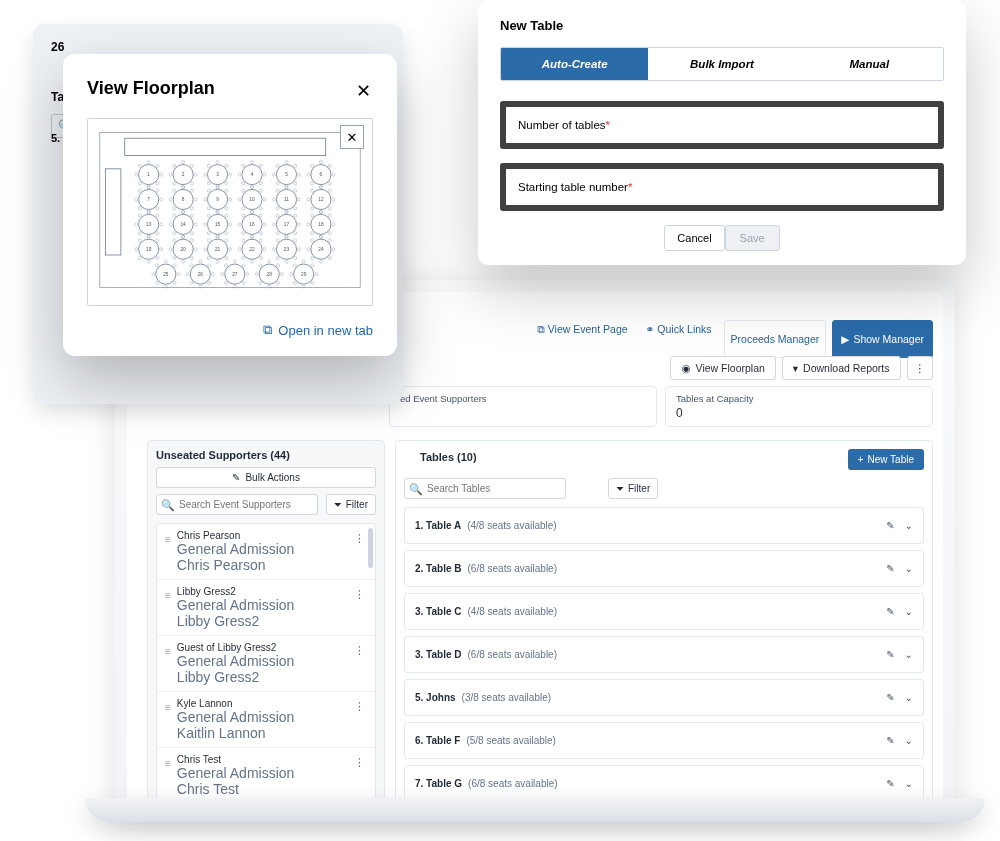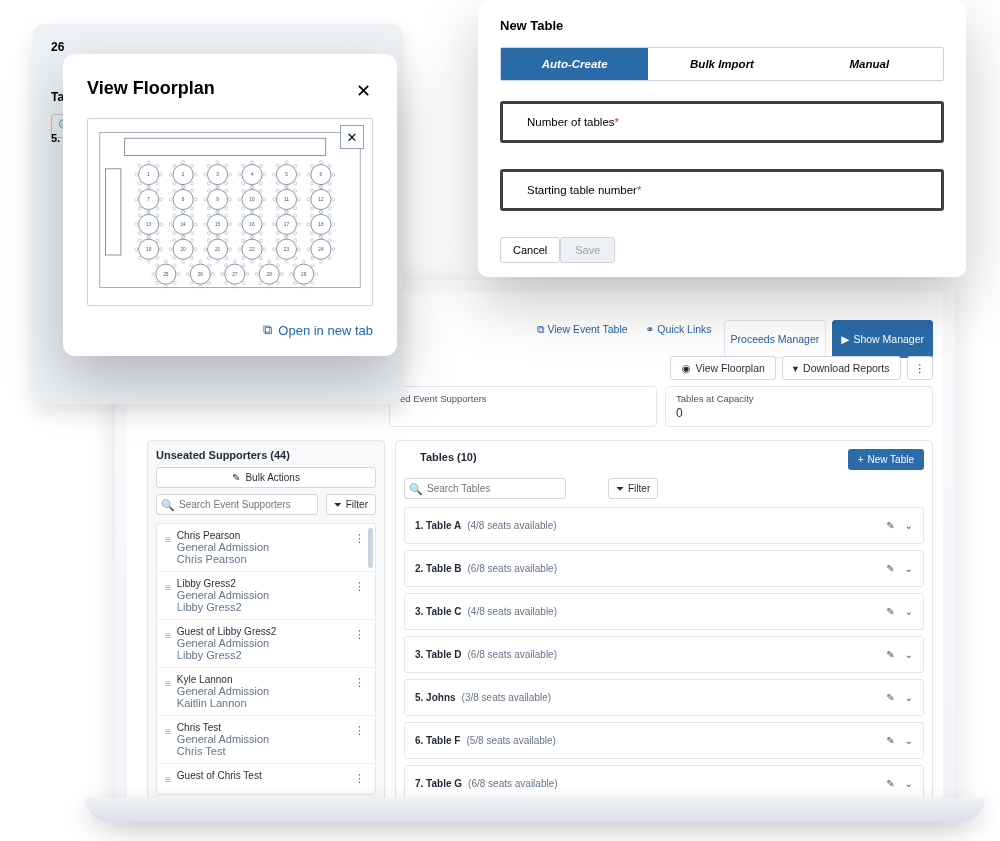--- a/index.html
+++ b/index.html
@@ -35,21 +35,21 @@
   .search-rel { position:relative; flex:1;}
   .search-rel .mag { position:absolute; left:5px; top:50%; transform:translateY(-50%); font-size:11px; color:#64748b;}
   .filter-btn { border:1px solid #d0d7de; background:#fff; border-radius:3px; padding:3px 7px; font-size:10px; display:flex; align-items:center; gap:4px; cursor:pointer;}
   
   .supporters { background:#fff; border:1px solid #e2e8f0; border-radius:3px; max-height:280px; overflow:hidden; position:relative;}
   .scroll-thumb { position:absolute; right:2px; top:4px; width:5px; height:40px; background:#cbd5e1; border-radius:3px;}
   .sup-item { border-bottom:1px solid #eef2f6; padding:6px 8px; display:flex; gap:6px; align-items:flex-start;}
   .drag-h { color:#94a3b8; font-size:10px; margin-top:4px; cursor:grab;}
   .sup-body { flex:1;}
   .sup-name { font-size:10px; font-weight:500;}
-  .sup-sub { font-size:11px; color:#64748b;}
+  .sup-sub { font-size:14px; color:#64748b;}
   .sup-menu { color:#475569; cursor:pointer; font-size:11px; padding:2px;}
   
   
   .panel-main { position:absolute; top:148px; left:268px; right:10px; background:#fff; border:1px solid #e2e8f0; border-radius:4px; padding:8px;}
   .panel-main .head { display:flex; justify-content:space-between; align-items:center; margin-bottom:8px;margin-left:16px;}
   .new-table-btn { background:#2a6ba8; color:#fff; border:none; border-radius:3px; padding:5px 10px; font-size:10px; cursor:pointer; display:inline-flex; gap:4px; align-items:center;}
   .table-row { border:1px solid #e2e8f0; border-radius:3px; padding:12px 10px; margin-bottom:6px; display:flex; align-items:center; font-size:10px;}
   .table-row .tn { font-weight:600;}
   .table-row .seats { color:#64748b; margin-left:6px;}
   .table-row .spacer{flex:1;}
@@ -74,23 +74,23 @@
   .shadow-fp .hdr { font-weight:700; font-size:12px; margin-top:36px;}
   .shadow-fp .search-stub { margin-top:10px; display:flex; gap:6px;}
   .shadow-fp .search-stub .box{ border:1px solid #bcc4cf; border-radius:3px; height:24px; flex:1; display:flex; align-items:center; padding-left:6px; color:#64748b; font-size:12px;}
   
   
   .nt-modal { position:absolute; left:478px; top:0; width:488px; background:#fff; border-radius:10px; box-shadow:0 25px 60px rgba(0,0,0,.22); padding:18px 22px 14px; z-index:40;}
   .nt-title { font-size:13px; font-weight:700; margin-bottom:14px;}
   .nt-tabs { display:flex; border:1px solid #cbd5e1; border-radius:2px; overflow:hidden; margin-bottom:20px;}
   .nt-tab { flex:1; text-align:center; padding:10px 4px; font-size:11.5px; font-weight:600; cursor:pointer; background:#fff;font-style:italic;}
   .nt-tab.active { background:#2a6ba8; color:#fff;}
-  .nt-field { border:3px solid #404040; border-radius:3px; padding:12px 24px; margin-bottom:26px; font-size:11.5px;}
+  .nt-field { border:6px solid #404040; border-radius:3px; padding:12px 12px; margin-bottom:14px; font-size:11.5px;}
   .req{color:#d33;}
-  .nt-foot { display:flex; justify-content:flex-start; margin-top:6px;}
+  .nt-foot { display:flex; justify-content:center; margin-top:6px;}
   .nt-cancel { border:1px solid #cbd5e1; background:#fff; padding:6px 12px; border-radius:3px; font-size:11px; cursor:pointer;}
   .nt-save { border:1px solid #cbd5e1; background:#eef0f3; color:#9aa3af; padding:6px 14px; border-radius:3px; font-size:11px; cursor:not-allowed;}
 </style>
 </head>
 <body>
 
 <div class="shadow-fp">
   <div style="text-align:left; font-size:12px; font-weight:600;">26</div>
   <div class="hdr">Tab</div>
   <div class="search-stub">
@@ -101,21 +101,21 @@
     <span class="tn"><span>5.</span> <span>Johns</span></span>
     <span class="seats">(3/8 seats available)</span>
   </div>
 </div>
 
 <div class="laptop">
   <div class="laptop-screen">
     <div class="app">
 
       <div class="toolbar-top">
-        <span class="link-plain"><span>⧉</span> <span>View Event Table</span></span>
+        <span class="link-plain"><span>⧉</span> <span>View Event Page</span></span>
         <span class="link-plain"><span>⚭</span> <span>Quick Links</span></span>
         <span class="link-btn">Proceeds Manager</span>
         <span class="show-mgr">
             <span>▶</span>
             <span>Show Manager</span>
           </span>
       </div>
 
       <div class="toolbar-mid">
         <span class="mid-btn">

